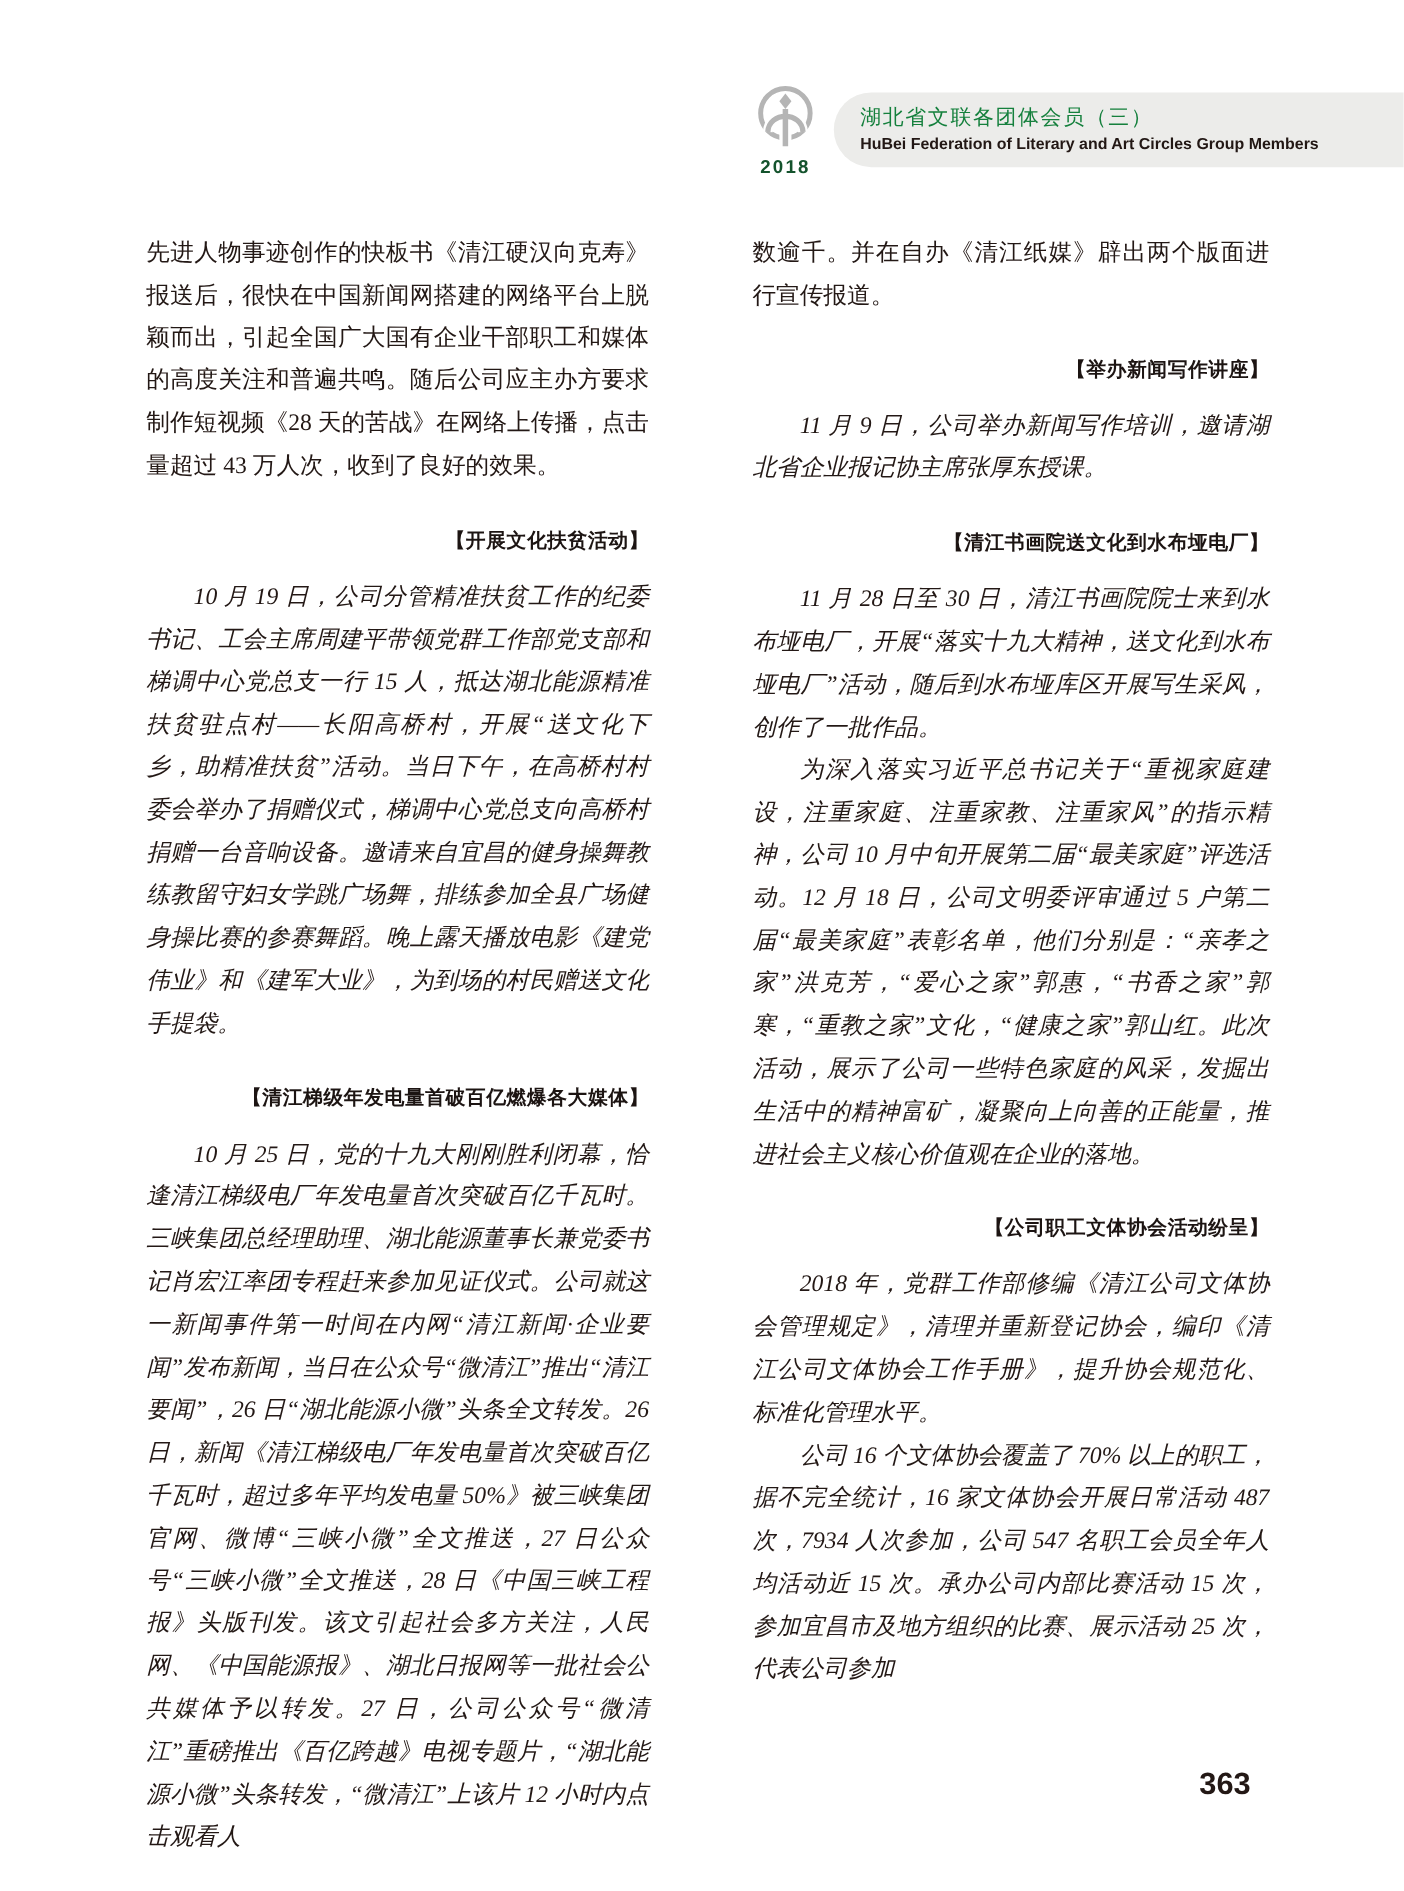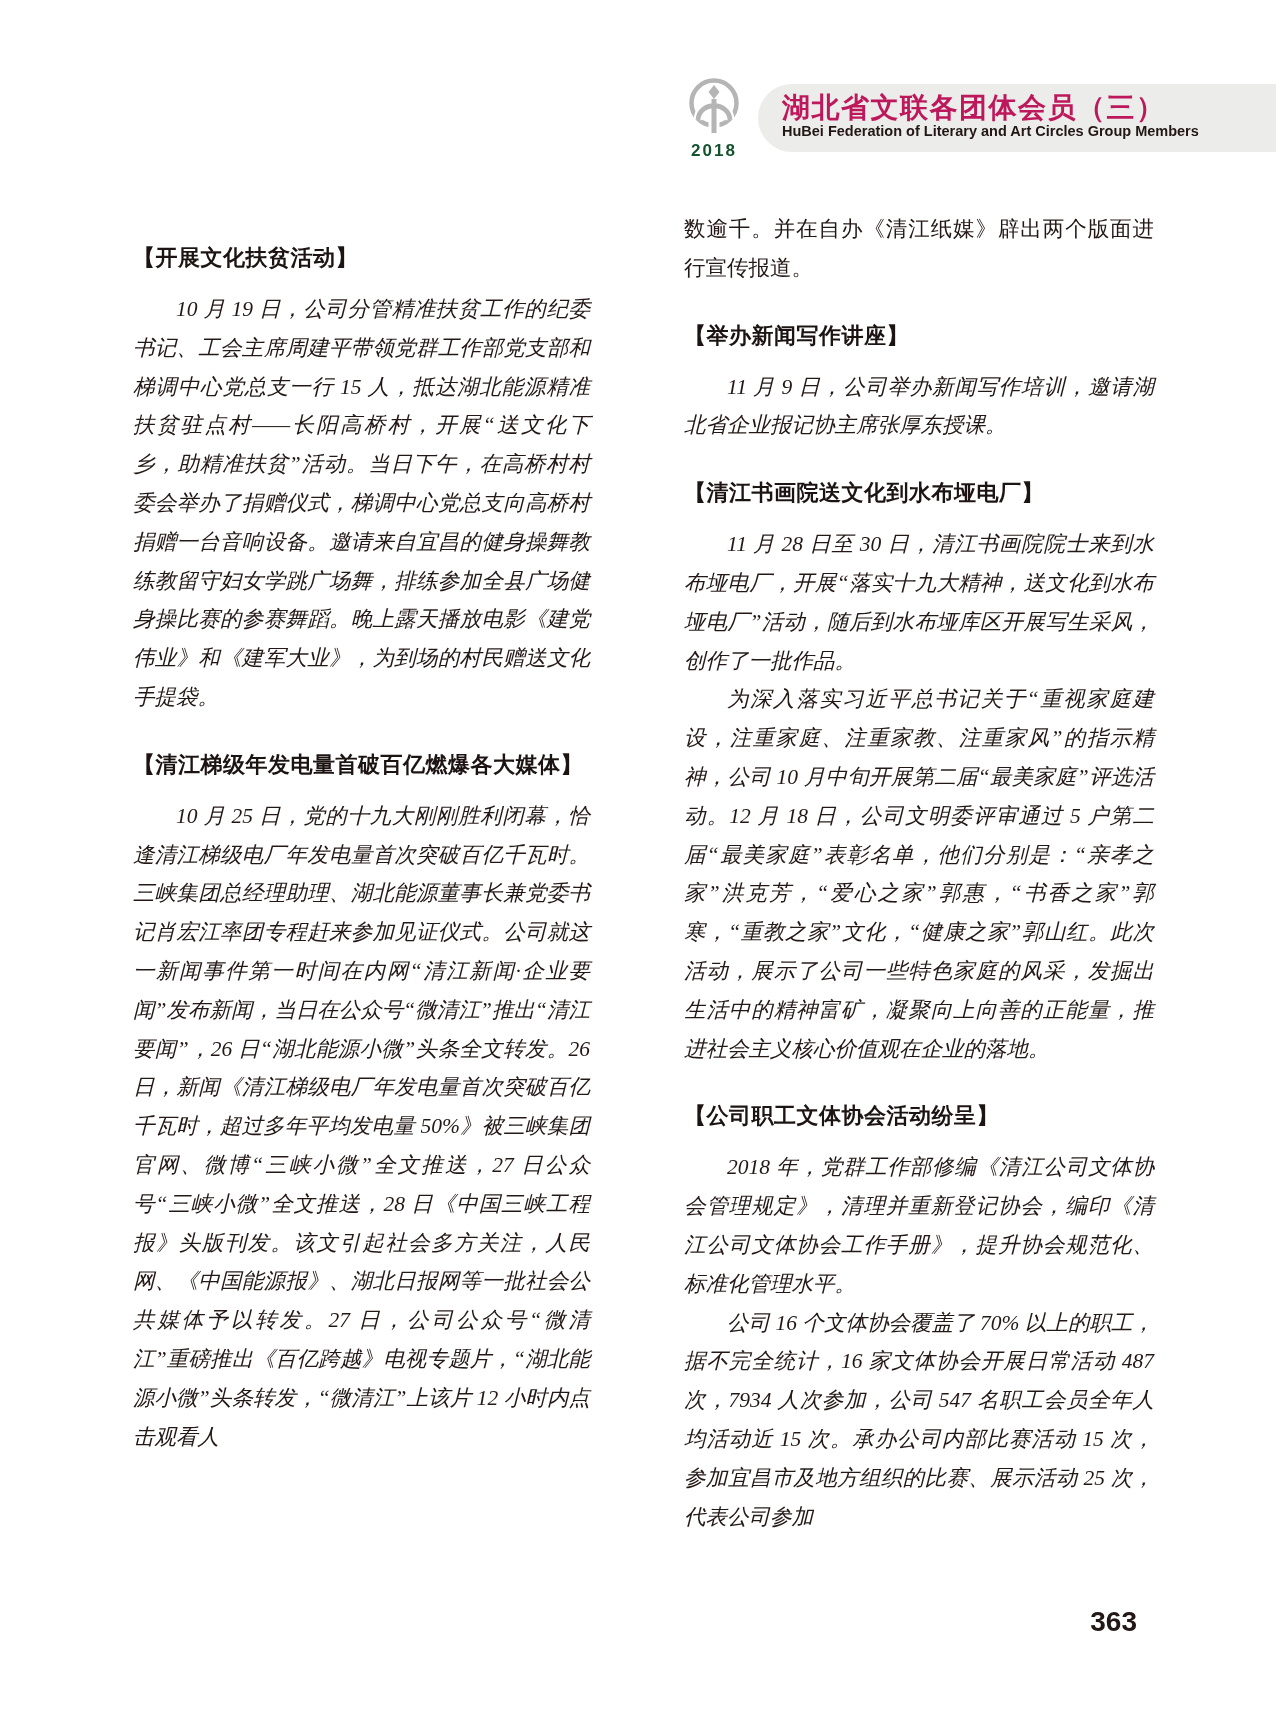--- a/index.html
+++ b/index.html
@@ -18,42 +18,42 @@
     font-family:"Liberation Sans", sans-serif;
     font-weight:bold; font-size:17px; letter-spacing:2px;
     color:#14532d; margin-top:1px;
   }
   .header-banner {
     position:absolute; left:758px; top:84px; width:518px; height:68px;
     background:#ececea; border-radius:34px 0 0 34px;
     box-sizing:border-box; padding:9px 0 0 24px;
   }
   .title-zh {
-    font-family:"Liberation Sans", sans-serif; font-weight:bold;
-    font-size:28px; letter-spacing:1.5px; color:#be185d; line-height:29px;
+    font-family:"Liberation Sans", sans-serif; font-weight:normal;
+    font-size:19px; letter-spacing:1.5px; color:#15803d; line-height:29px;
     white-space:nowrap;
   }
   .title-en {
     font-family:"Liberation Sans", sans-serif; font-weight:bold;
     font-size:14.5px; color:#221714; line-height:19px; white-space:nowrap;
   }
   
   .col {
     position:absolute; top:210px;
     text-align:justify; font-size:21.5px; line-height:38.8px;
     color:#231815;
   }
   #col-left  { left:133px; width:457px; }
   #col-right { left:684px; width:470px; }
   .col p { margin:0; }
   .col p.indent { text-indent:2em;font-style:italic; }
   .col h2 {
     font-family:"Liberation Sans", sans-serif;
-    font-size:22px; line-height:42px; font-weight:bold;
-    letter-spacing:0.5px; margin:27px 0 11px 0; text-align:left;
+    font-size:18px; line-height:42px; font-weight:bold;
+    letter-spacing:0.5px; margin:27px 0 11px 0; text-align:right;
     color:#1c1412;
   }
   
   .page-number {
     position:absolute; right:139px; top:1606px;
     font-family:"Liberation Sans", sans-serif;
     font-weight:bold; font-size:28px; color:#231815;text-align:right;
   }
 </style>
 </head>
@@ -72,20 +72,21 @@
   </span>
   <div class="logo-year">2018</div>
 </div>
 
 <div class="header-banner">
   <div class="title-zh">湖北省文联各团体会员（三）</div>
   <div class="title-en">HuBei Federation of Literary and Art Circles Group Members</div>
 </div>
 
 <div class="col" id="col-left">
+    <p>先进人物事迹创作的快板书《清江硬汉向克寿》报送后，很快在中国新闻网搭建的网络平台上脱颖而出，引起全国广大国有企业干部职工和媒体的高度关注和普遍共鸣。随后公司应主办方要求制作短视频《28 天的苦战》在网络上传播，点击量超过 43 万人次，收到了良好的效果。</p>
     <h2>【开展文化扶贫活动】</h2>
     <p class="indent">10 月 19 日，公司分管精准扶贫工作的纪委书记、工会主席周建平带领党群工作部党支部和梯调中心党总支一行 15 人，抵达湖北能源精准扶贫驻点村——长阳高桥村，开展“送文化下乡，助精准扶贫”活动。当日下午，在高桥村村委会举办了捐赠仪式，梯调中心党总支向高桥村捐赠一台音响设备。邀请来自宜昌的健身操舞教练教留守妇女学跳广场舞，排练参加全县广场健身操比赛的参赛舞蹈。晚上露天播放电影《建党伟业》和《建军大业》，为到场的村民赠送文化手提袋。</p>
     <h2>【清江梯级年发电量首破百亿燃爆各大媒体】</h2>
     <p class="indent">10 月 25 日，党的十九大刚刚胜利闭幕，恰逢清江梯级电厂年发电量首次突破百亿千瓦时。三峡集团总经理助理、湖北能源董事长兼党委书记肖宏江率团专程赶来参加见证仪式。公司就这一新闻事件第一时间在内网“清江新闻·企业要闻”发布新闻，当日在公众号“微清江”推出“清江要闻”，26 日“湖北能源小微”头条全文转发。26 日，新闻《清江梯级电厂年发电量首次突破百亿千瓦时，超过多年平均发电量 50%》被三峡集团官网、微博“三峡小微”全文推送，27 日公众号“三峡小微”全文推送，28 日《中国三峡工程报》头版刊发。该文引起社会多方关注，人民网、《中国能源报》、湖北日报网等一批社会公共媒体予以转发。27 日，公司公众号“微清江”重磅推出《百亿跨越》电视专题片，“湖北能源小微”头条转发，“微清江”上该片 12 小时内点击观看人</p>
   </div>
 <div class="col" id="col-right">
     <p>数逾千。并在自办《清江纸媒》辟出两个版面进行宣传报道。</p>
     <h2>【举办新闻写作讲座】</h2>
     <p class="indent">11 月 9 日，公司举办新闻写作培训，邀请湖北省企业报记协主席张厚东授课。</p>
     <h2>【清江书画院送文化到水布垭电厂】</h2>

